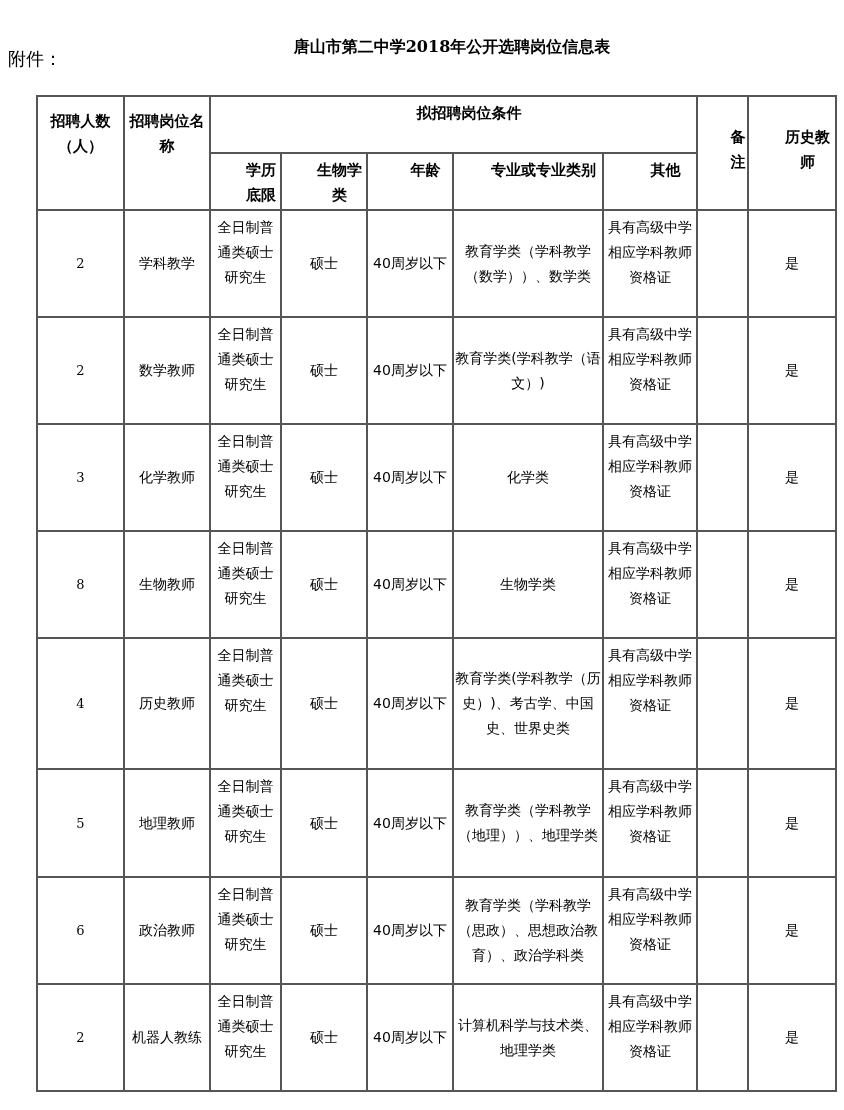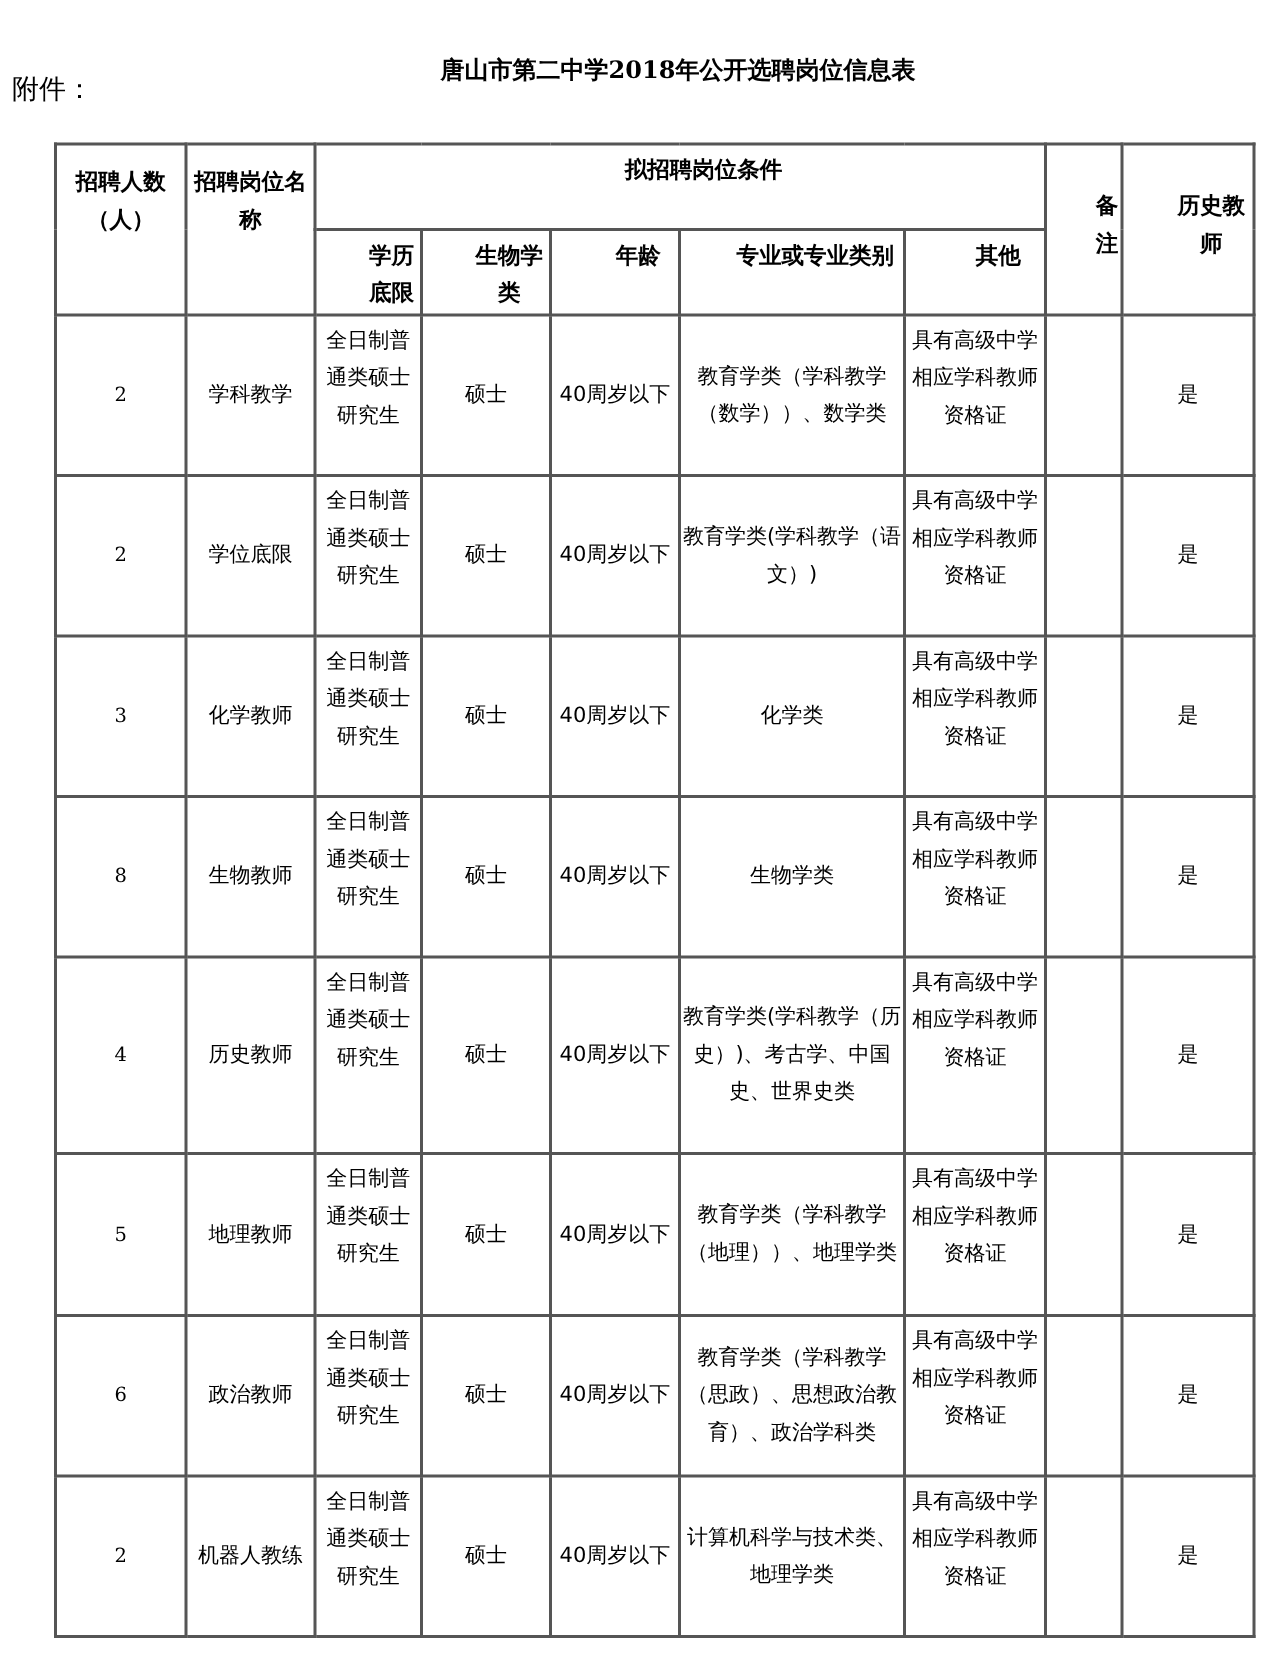--- a/index.html
+++ b/index.html
@@ -55,21 +55,21 @@
     <td style="vertical-align: top; padding-top: 4px;">全日制普通类硕士研究生</td>
     <td>硕士</td>
     <td>40周岁以下</td>
     <td>教育学类（学科教学（数学））、数学类</td>
     <td style="vertical-align: top; padding-top: 4px;">具有高级中学相应学科教师资格证</td>
     <td></td>
     <td>是</td>
   </tr>
       <tr style="height: 107px;">
     <td class="cnt">2</td>
-    <td>学位底限</td>
+    <td>数学教师</td>
     <td style="vertical-align: top; padding-top: 4px;">全日制普通类硕士研究生</td>
     <td>硕士</td>
     <td>40周岁以下</td>
     <td>教育学类(学科教学（语文）)</td>
     <td style="vertical-align: top; padding-top: 4px;">具有高级中学相应学科教师资格证</td>
     <td></td>
     <td>是</td>
   </tr>
       <tr style="height: 107px;">
     <td class="cnt">3</td>

